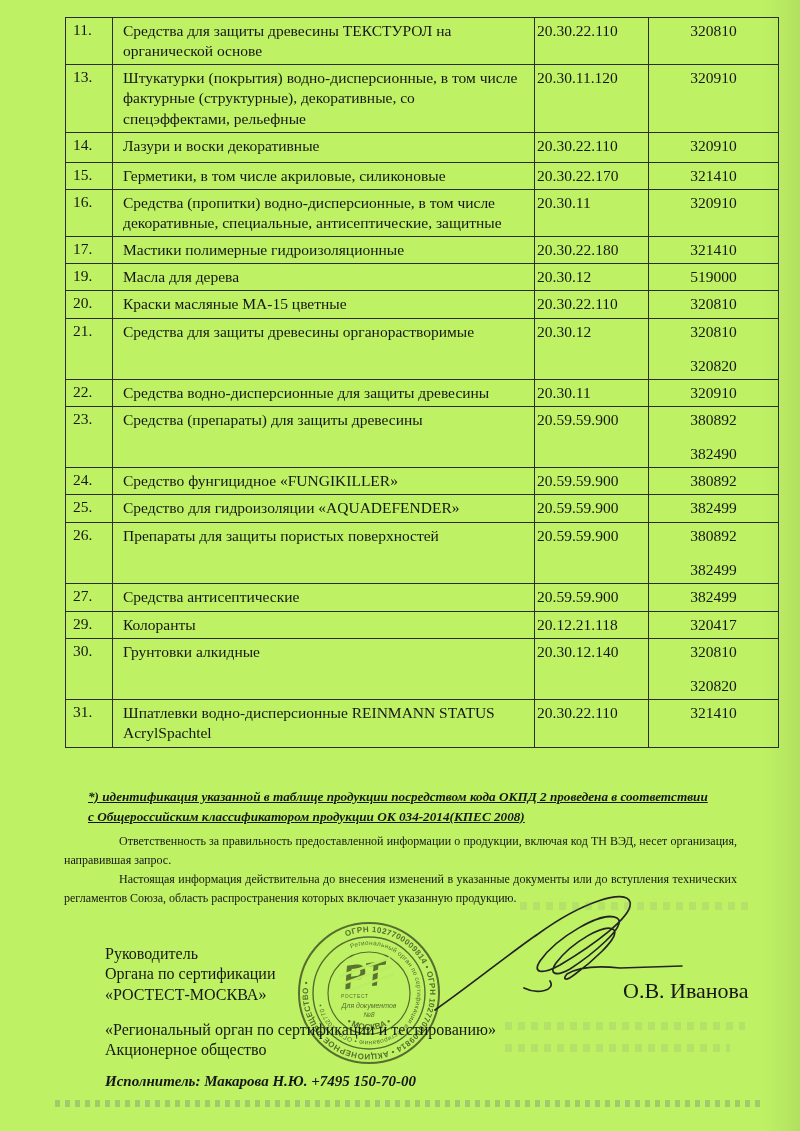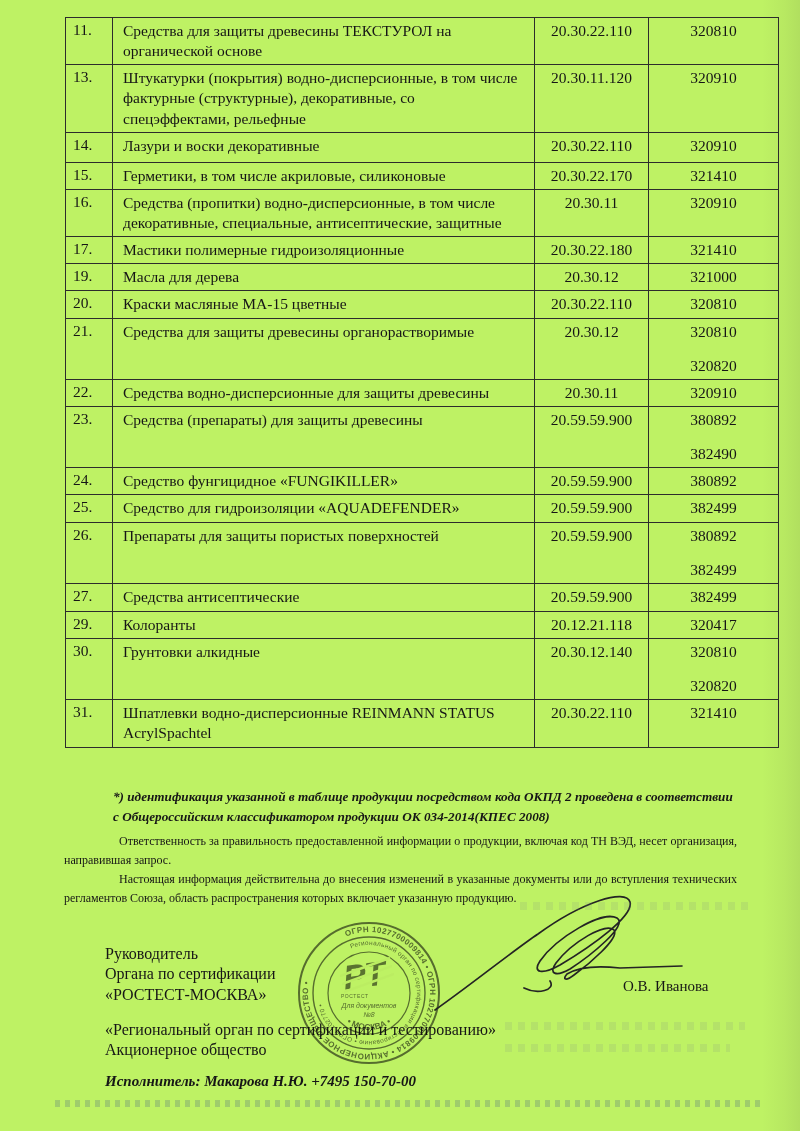--- a/index.html
+++ b/index.html
@@ -17,41 +17,41 @@
   table.doc{
     position:absolute;left:65px;top:17px;width:672px;
     border-collapse:collapse;table-layout:fixed;
   }
   table.doc td{
     border:1.6px solid #2c2c2c;vertical-align:top;
     font-size:15.5px;line-height:1.3;
   }
   td.c-num{width:37px;vertical-align:middle;padding:2px 2px 2px 7px;}
   td.c-desc{width:401px;padding:3px 10px 3px 10px;}
-  td.c-okpd{width:109px;text-align:center;padding:3px 2px;}
+  td.c-okpd{width:109px;text-align:left;padding:3px 2px;}
   td.c-tnved{width:125px;text-align:center;padding:3px 2px;}
   td.c-tnved div{margin-bottom:14px;}
   td.c-tnved div:last-child{margin-bottom:0;}
   
   .footnote{
-    position:absolute;left:113px;top:787px;width:625px;
-    font-size:13.2px;font-style:italic;font-weight:bold;line-height:1.5;
+    position:absolute;left:88px;top:787px;width:625px;
+    font-size:13.2px;font-style:italic;font-weight:bold;line-height:1.5;text-decoration:underline;
   }
   
   .bodytext{
     position:absolute;left:64px;top:832px;width:673px;
     font-size:12px;line-height:1.58;text-align:justify;
   }
   .bodytext p{margin:0;text-indent:55px;}
   
   .sigblock{position:absolute;left:0;top:940px;width:800px;height:191px;}
   .sig-left{position:absolute;left:105px;top:4px;font-size:16px;line-height:1.28;}
   .sig-org{position:absolute;left:105px;top:80px;font-size:16px;line-height:1.28;}
   .sig-exec{position:absolute;left:105px;top:133px;font-size:15px;font-style:italic;font-weight:bold;}
-  .sig-name{position:absolute;left:623px;top:38px;font-size:15px;}
+  .sig-name{position:absolute;left:623px;top:38px;font-size:22px;}
   .stamp{position:absolute;left:294px;top:-22px;width:150px;height:150px;
          mix-blend-mode:multiply;opacity:.85;}
   .signature{position:absolute;left:432px;top:-52px;width:252px;height:128px;}
   
   .bleed{position:absolute;pointer-events:none;filter:blur(.5px);}
   .bleed-strip{
     background:repeating-linear-gradient(90deg,
       rgba(88,118,128,0.30) 0px,rgba(88,118,128,0.30) 5px,
       rgba(88,118,128,0.0) 5px,rgba(88,118,128,0.0) 10px);
   }
@@ -114,21 +114,21 @@
           <td class="c-okpd">20.30.22.180</td>
           <td class="c-tnved">
             <div>321410</div>
           </td>
         </tr>
         <tr style="height: 27px;">
           <td class="c-num">19.</td>
           <td class="c-desc">Масла для дерева</td>
           <td class="c-okpd">20.30.12</td>
           <td class="c-tnved">
-            <div>321000</div>
+            <div>519000</div>
           </td>
         </tr>
         <tr style="height: 26px;">
           <td class="c-num">20.</td>
           <td class="c-desc">Краски масляные МА-15 цветные</td>
           <td class="c-okpd">20.30.22.110</td>
           <td class="c-tnved">
             <div>320810</div>
           </td>
         </tr>

